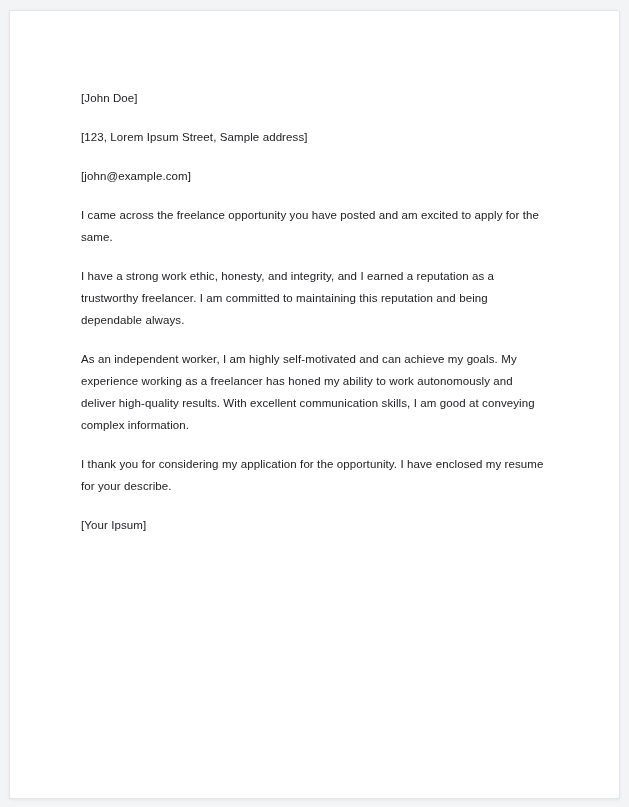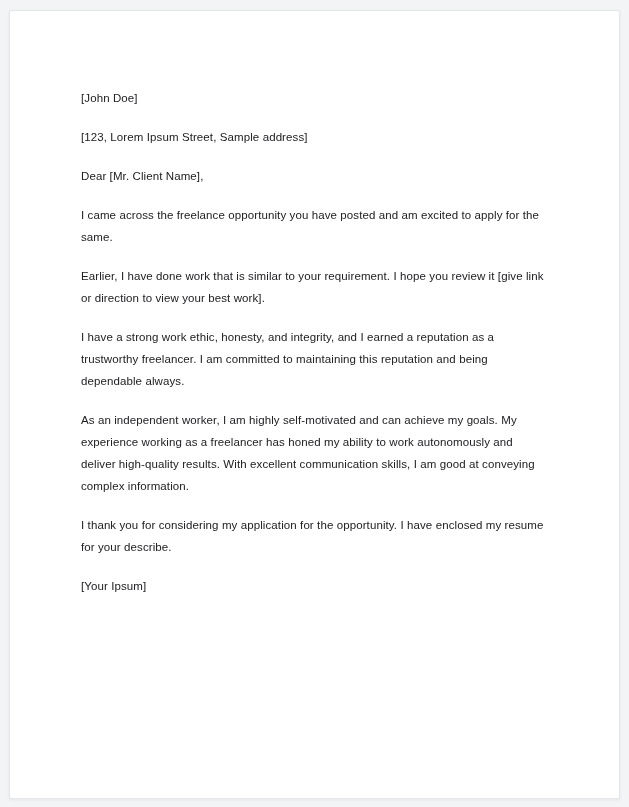--- a/index.html
+++ b/index.html
@@ -40,22 +40,21 @@
   }
 </style>
 </head>
 <body>
 
 <div class="canvas">
   <div class="sheet">
     <div class="letter">
       <p>[John Doe]</p>
       <p>[123, Lorem Ipsum Street, Sample address]</p>
-      <p>Dear [Mr. Client Name],</p>
+      <p>[john@example.com]</p>
       <p>I came across the freelance opportunity you have posted and am excited to apply for the same.</p>
-      <p>Earlier, I have done work that is similar to your requirement. I hope you review it [give link or direction to view your best work].</p>
       <p>I have a strong work ethic, honesty, and integrity, and I earned a reputation as a trustworthy freelancer. I am committed to maintaining this reputation and being dependable always.</p>
       <p>As an independent worker, I am highly self-motivated and can achieve my goals. My experience working as a freelancer has honed my ability to work autonomously and deliver high-quality results. With excellent communication skills, I am good at conveying complex information.</p>
       <p>I thank you for considering my application for the opportunity. I have enclosed my resume for your describe.</p>
       <p>[Your Ipsum]</p>
     </div>
   </div>
 </div>
 
 </body></html>

